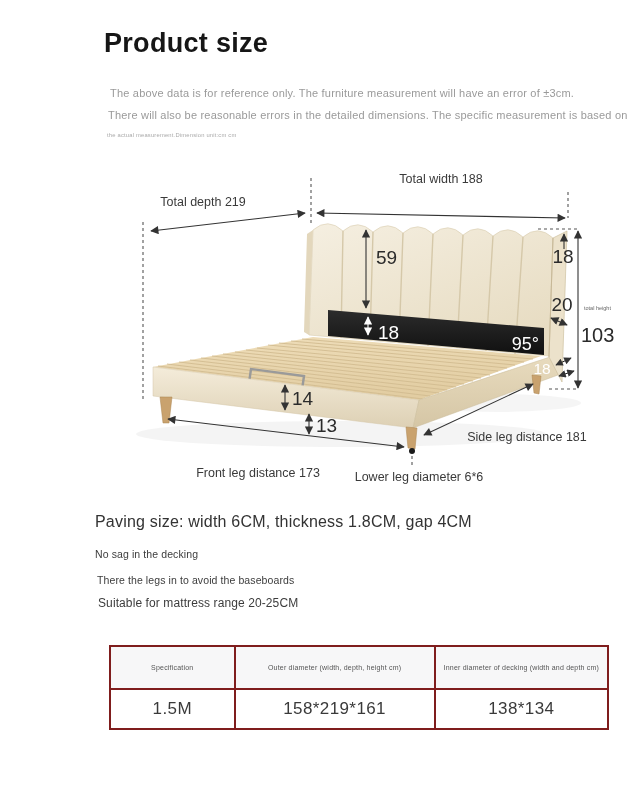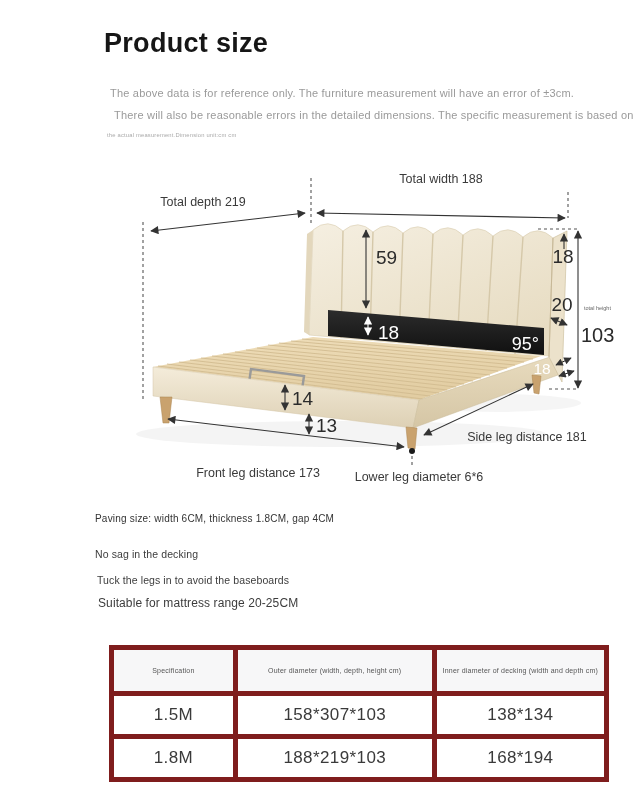--- a/index.html
+++ b/index.html
@@ -6,36 +6,36 @@
   .canvas {
     position:relative; width:637px; height:787px; background:#ffffff;
     font-family:Liberation Sans, sans-serif; overflow:hidden;margin-left:41px;
   }
   .page-title {
     position:absolute; left:63px; top:28px; margin:0;
     font-size:27px; font-weight:600; color:#161616; letter-spacing:.3px;
   }
   .disc { position:absolute; margin:0; color:#9a9a9a; font-size:11px; letter-spacing:.2px; }
   .d1 { left:69px; top:87px; }
-  .d2 { left:73px; top:109px; }
+  .d2 { left:67px; top:109px; }
   .d3 { left:66px; top:132px; font-size:5.8px; color:#a9a9a9; }
   .diagram { position:absolute; left:60px; top:160px; }
   .paving {
     position:absolute; left:54px; top:513px; margin:0;
-    font-size:10px; color:#333333; letter-spacing:.2px;
+    font-size:16px; color:#333333; letter-spacing:.2px;
   }
   .note { position:absolute; margin:0; font-size:10.5px; color:#3c3c3c; letter-spacing:.1px; }
   .n1 { left:54px; top:548px;text-align:center; }
   .n2 { left:56px; top:574px; }
   .n3 { left:57px; top:596px; font-size:12px; }
   table.spec {
     position:absolute; left:68px; top:645px; width:500px;
     border-collapse:collapse; table-layout:fixed;
   }
-  .spec th, .spec td { border:5px solid #7f1d1d; text-align:center; vertical-align:middle; padding:0; }
+  .spec th, .spec td { border:2px solid #7f1d1d; text-align:center; vertical-align:middle; padding:0; }
   .spec th { background:#f7f7f8; font-weight:400; color:#555; font-size:7px; height:41px; letter-spacing:.2px; }
   .spec td { font-size:17px; color:#3a3a3a; height:38px; letter-spacing:.4px; }
   .dimlabel { font-size:12.5px; fill:#3a3a3a; }
   .bignum { font-size:19px; fill:#2b2b2b; }
 </style>
 </head>
 <body>
 
 <div class="canvas">
 
@@ -153,43 +153,38 @@
       <line x1="323" y1="275" x2="432" y2="224" stroke="#333" marker-start="url(#ah)" marker-end="url(#ah)"></line>
       <text class="dimlabel" x="426" y="281" text-anchor="middle">Side leg distance 181</text>
 
       <circle cx="311" cy="291" r="3" fill="#1a1a1a" stroke="none"></circle>
       <text class="dimlabel" x="318" y="321" text-anchor="middle">Lower leg diameter 6*6</text>
     </g>
   </svg>
 
   <p class="paving">Paving size: width 6CM, thickness 1.8CM, gap 4CM</p>
   <p class="note n1">No sag in the decking</p>
-  <p class="note n2">Tuck the legs in to avoid the baseboards</p>
+  <p class="note n2">There the legs in to avoid the baseboards</p>
   <p class="note n3">Suitable for mattress range 20-25CM</p>
 
   <table class="spec">
     <colgroup>
       <col style="width:25%">
         <col style="width:40.2%">
         <col style="width:34.8%">
     </colgroup>
     <thead>
       <tr>
         <th>Specification</th>
         <th>Outer diameter (width, depth, height cm)</th>
         <th>Inner diameter of decking (width and depth cm)</th>
       </tr>
     </thead>
     <tbody>
       <tr>
         <td>1.5M</td>
-        <td>158*307*103</td>
+        <td>158*219*161</td>
         <td>138*134</td>
-      </tr>
-      <tr>
-        <td>1.8M</td>
-        <td>188*219*103</td>
-        <td>168*194</td>
       </tr>
     </tbody>
   </table>
 
 </div>
 
 </body></html>

